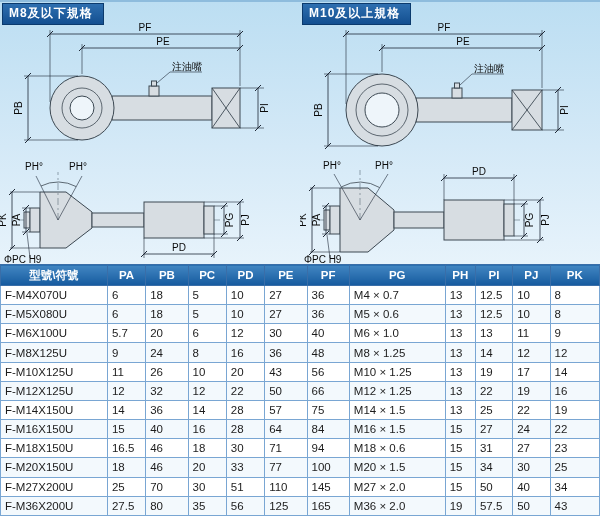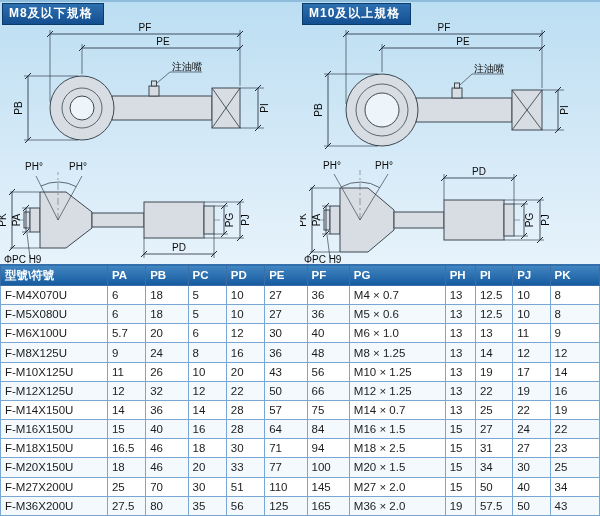--- a/index.html
+++ b/index.html
@@ -32,21 +32,21 @@
   svg .cl{stroke:#5a6b7a;stroke-width:0.6;stroke-dasharray:7 3 2 3;fill:none;}
   svg .edge{stroke:#3c4852;stroke-width:0.9;}
   svg text.label{font-size:10px;fill:#0a0a0a;font-family:"Liberation Sans",sans-serif;}
   .bottom{height:252px;background:#ffffff;}
   table.spec{
     width:600px;height:252px;border-collapse:collapse;table-layout:fixed;
     font-size:11.5px;color:#1c1c1c;
   }
   table.spec th{
     background:linear-gradient(180deg,#4286c2,#155a9e);
-    color:#ffffff;font-weight:bold;text-align:left;
+    color:#ffffff;font-weight:bold;text-align:center;
     border:1px solid #3a6ea8;padding:1px 4px;height:18px;
   }
   table.spec td{
     background:#ffffff;border:1px solid #79a6d3;
     padding:0 4px;height:17px;text-align:left;white-space:nowrap;
   }
   table.spec tr:nth-child(even) td{background:#f3f9fd;}
 </style>
 </head>
 <body>
@@ -338,21 +338,21 @@
             <td>16</td>
           </tr>
           <tr>
             <td>F-M14X150U</td>
             <td>14</td>
             <td>36</td>
             <td>14</td>
             <td>28</td>
             <td>57</td>
             <td>75</td>
-            <td>M14 × 0.7</td>
+            <td>M14 × 1.5</td>
             <td>13</td>
             <td>25</td>
             <td>22</td>
             <td>19</td>
           </tr>
           <tr>
             <td>F-M16X150U</td>
             <td>15</td>
             <td>40</td>
             <td>16</td>
@@ -366,21 +366,21 @@
             <td>22</td>
           </tr>
           <tr>
             <td>F-M18X150U</td>
             <td>16.5</td>
             <td>46</td>
             <td>18</td>
             <td>30</td>
             <td>71</td>
             <td>94</td>
-            <td>M18 × 2.5</td>
+            <td>M18 × 0.6</td>
             <td>15</td>
             <td>31</td>
             <td>27</td>
             <td>23</td>
           </tr>
           <tr>
             <td>F-M20X150U</td>
             <td>18</td>
             <td>46</td>
             <td>20</td>

